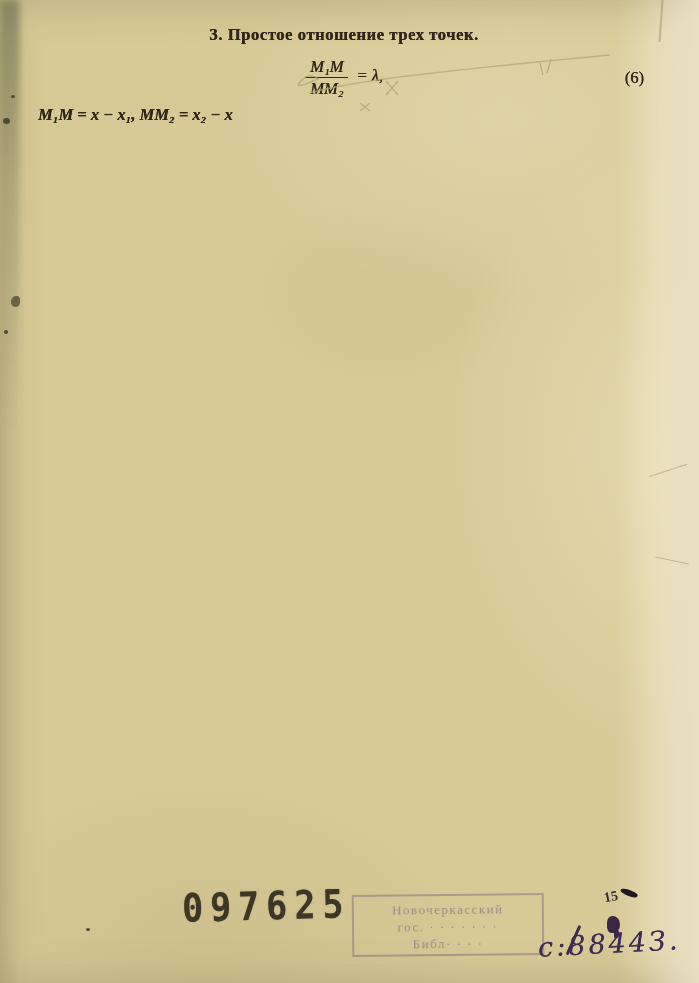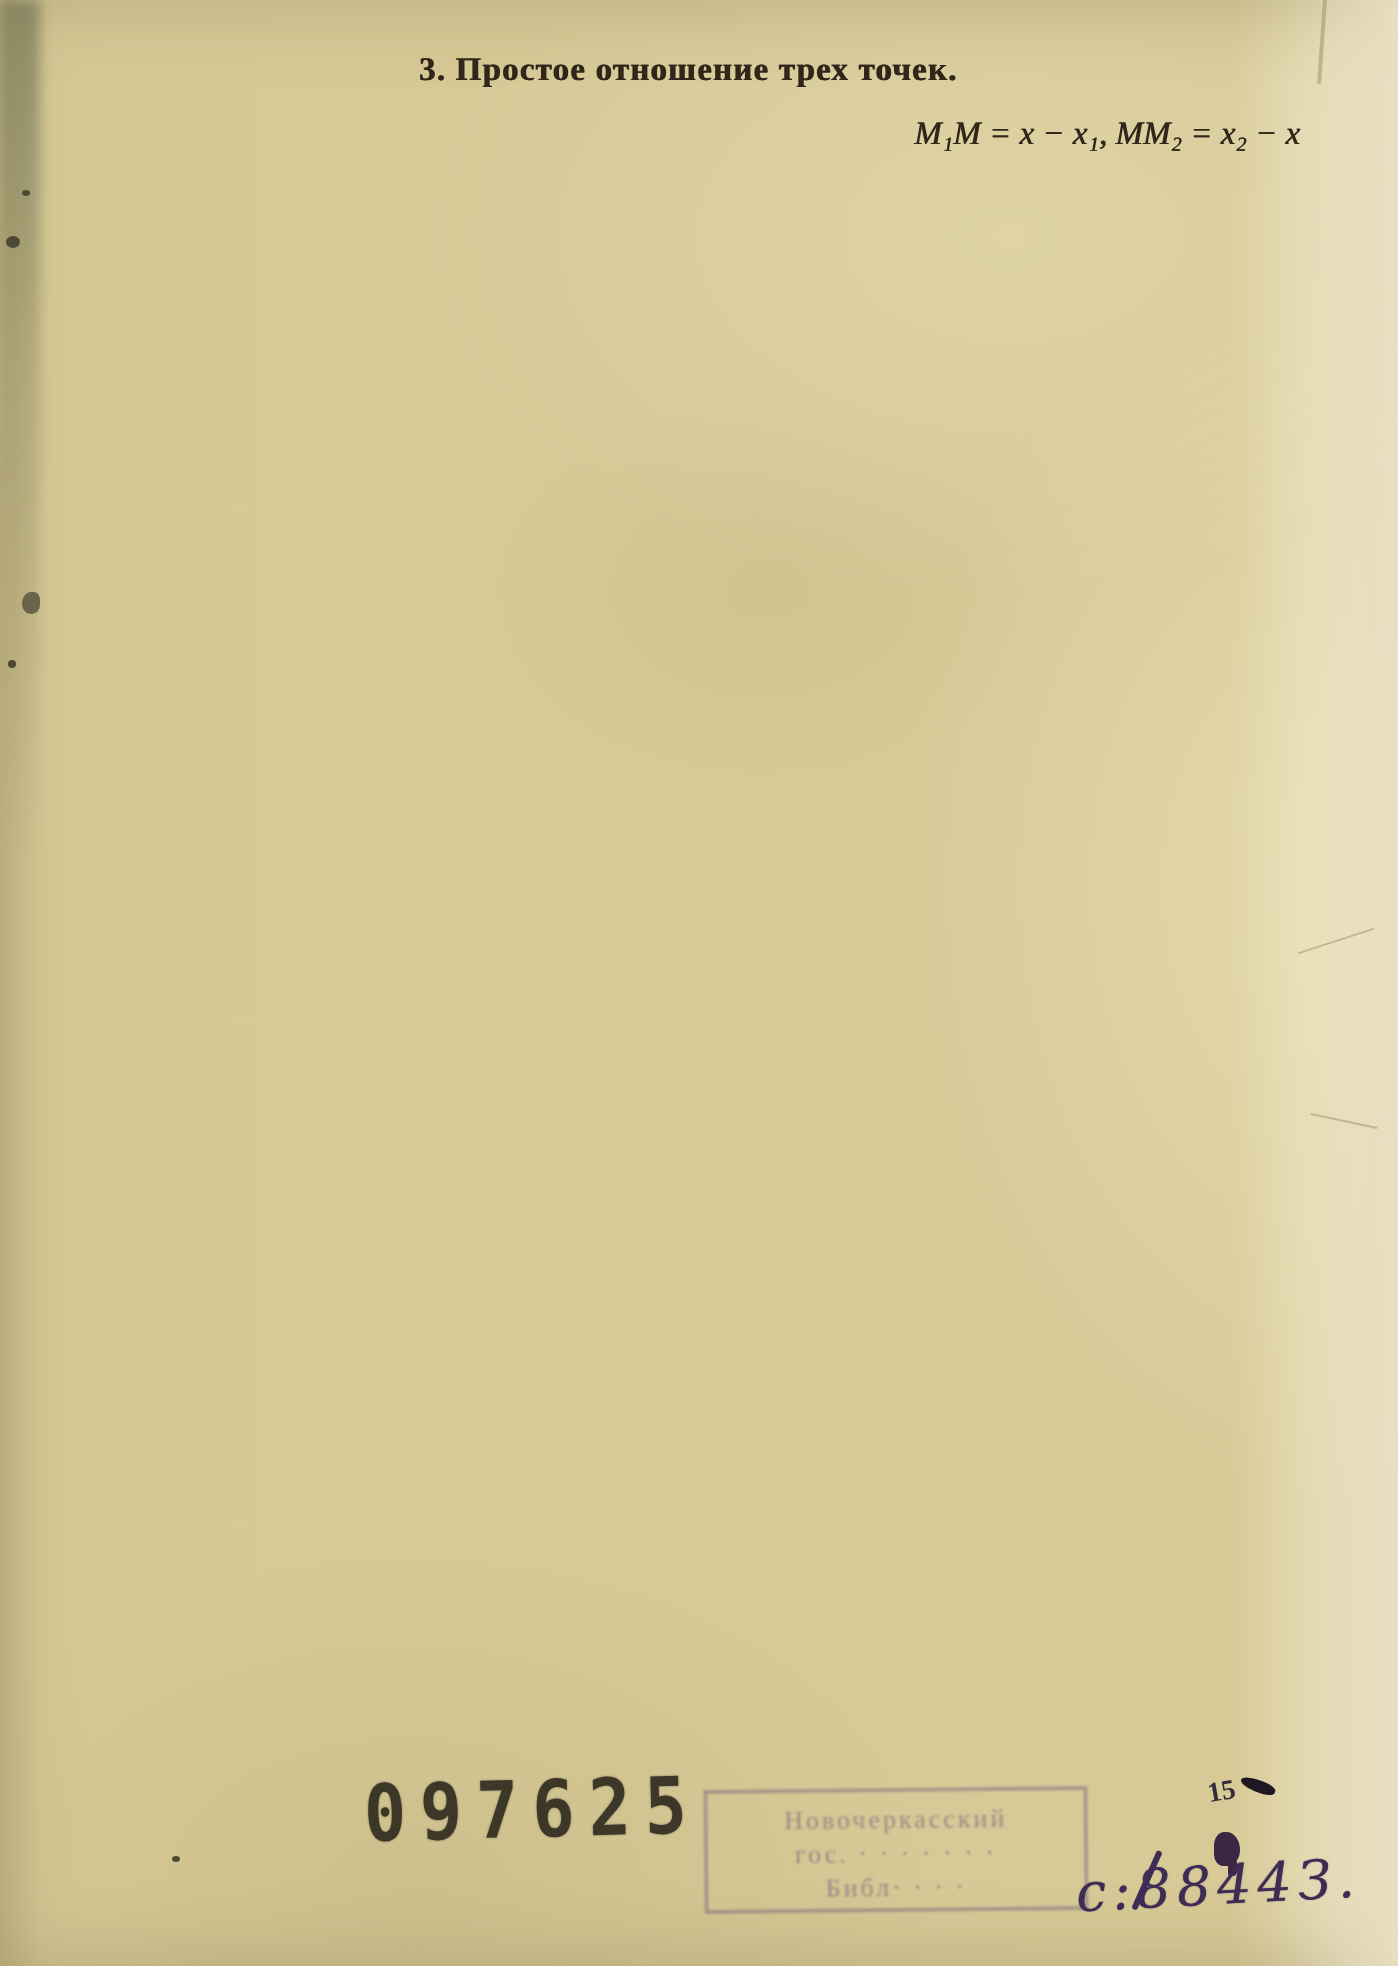--- a/index.html
+++ b/index.html
@@ -35,22 +35,22 @@
   h3{margin:13px 0 12px;text-align:center;font-size:16.5px;font-weight:bold;
      letter-spacing:.6px;text-shadow:.4px 0 0 currentColor;}
 
   .formula{position:relative;text-align:center;margin:8px 0 6px;font-style:italic;
     font-size:16.5px;text-shadow:.35px 0 0 currentColor;}
   .frac{display:inline-flex;flex-direction:column;align-items:center;vertical-align:middle;}
   .frac .num{display:block;border-bottom:1.4px solid #30271a;padding:0 5px 1px;line-height:19px;}
   .frac .den{display:block;padding-top:1px;line-height:19px;}
   .eq{margin-left:8px;}
   .ftag{position:absolute;right:6px;top:50%;transform:translateY(-50%);font-style:normal;}
-  .fmid{text-align:right;font-style:italic;font-size:16.5px;margin:7px 0;
-    text-shadow:.35px 0 0 currentColor;}
+  .fmid{text-align:left;font-style:italic;font-size:16.5px;margin:7px 0;
+    text-shadow:.35px 0 0 currentColor;font-weight:bold;}
 
   .pencil{position:absolute;right:30px;top:-16px;pointer-events:none;opacity:.75;}
 
   .bottom-zone{position:absolute;left:0;top:880px;width:699px;height:103px;}
   .acc-number{position:absolute;left:182px;top:6px;
     font-family:"DejaVu Sans Mono","Liberation Mono",monospace;font-weight:bold;
     font-size:35px;letter-spacing:7px;color:#241f17;opacity:.85;
     transform:rotate(-1.5deg) scaleY(1.12);text-shadow:0 0 1px rgba(36,31,23,.6);}
   .lib-stamp{position:absolute;left:352px;top:14px;width:192px;height:62px;
     border:2px solid rgba(98,80,118,.38);transform:rotate(-.6deg);
@@ -86,20 +86,34 @@
 
   <div class="text-column">
     <p></p>
     <p class="ind"></p>
 
     <h3>3. Простое отношение трех точек.</h3>
 
     <p class="ind"></p>
     <p></p>
 
+    <div class="formula">
+      <svg class="pencil" width="330" height="72" viewBox="0 0 330 72">
+        <path d="M20 52 C 60 40, 150 30, 320 14" stroke="#b2a878" stroke-width="1.6" fill="none"></path>
+        <path d="M8 44 c 6 -10 14 -12 20 -6 c -8 2 -14 8 -20 6" stroke="#aca274" stroke-width="1.4" fill="none"></path>
+        <path d="M96 40 l 12 14 m -12 0 l 12 -14" stroke="#aca274" stroke-width="1.4" fill="none"></path>
+        <path d="M70 62 l 10 8 m -10 0 l 10 -8" stroke="#aca274" stroke-width="1.3" fill="none"></path>
+        <path d="M250 22 l 3 12 m 8 -16 l -4 14" stroke="#aca274" stroke-width="1.3" fill="none"></path>
+      </svg>
+      <span class="frac">
+          <span class="num">M₁M</span>
+          <span class="den">MM₂</span>
+        </span><span class="eq">= λ,</span>
+      <span class="ftag">(6)</span>
+    </div>
 
     <p></p>
     <p class="ind"></p>
     <p class="ind"></p>
     <p class="ind"></p>
     <p class="ind"></p>
 
     <div class="fmid">M₁M = x − x₁,   MM₂ = x₂ − x</div>
 
     <p></p>

